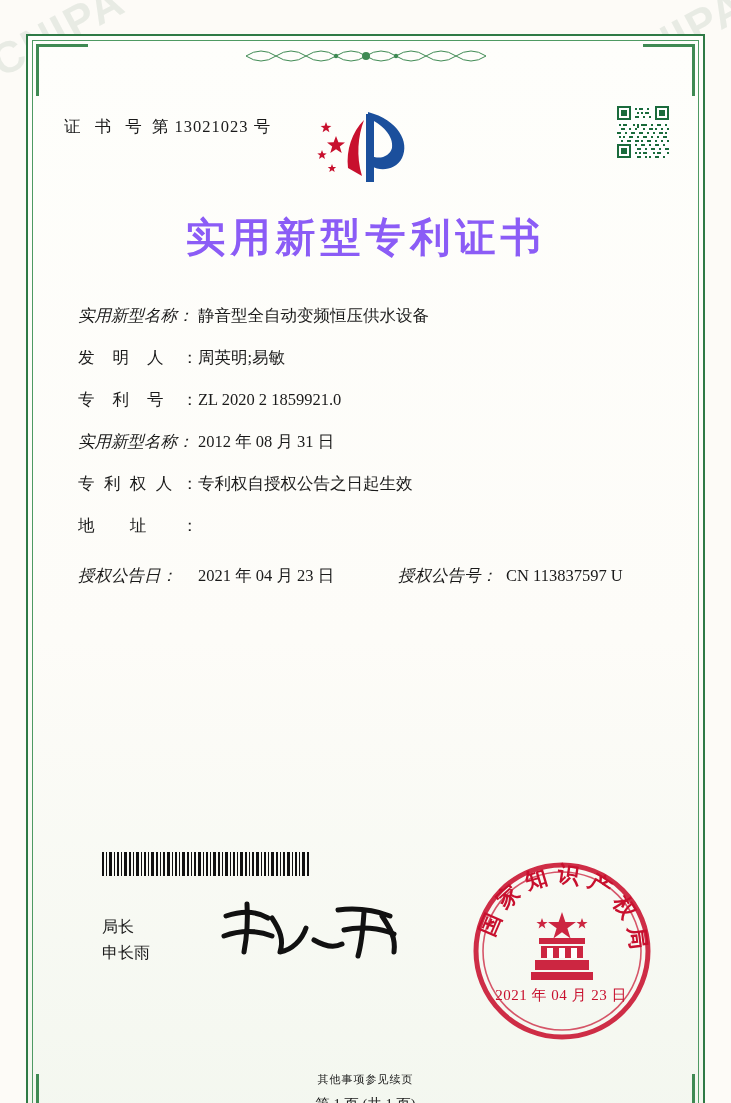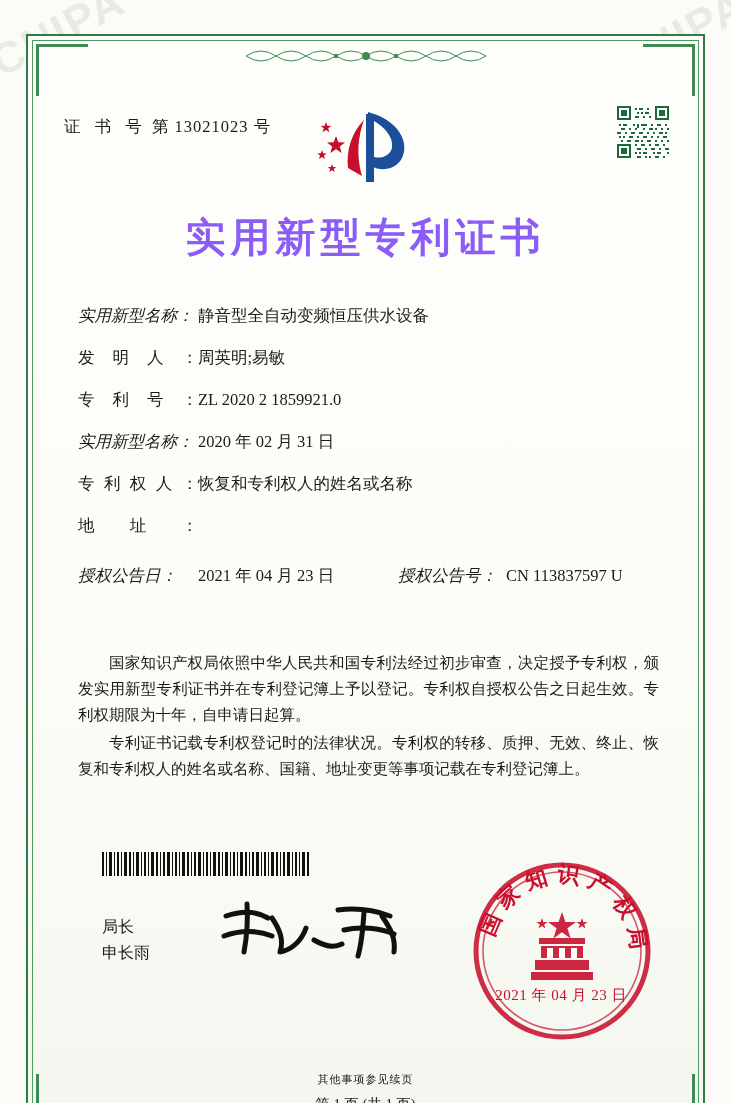--- a/index.html
+++ b/index.html
@@ -358,32 +358,32 @@
           <span>专</span>
           <span>利</span>
           <span>号</span>
           <span>：</span>
         </div>
         <div class="f-value">ZL 2020 2 1859921.0</div>
       </div>
 
       <div class="field">
         <div class="f-label plain">实用新型名称：</div>
-        <div class="f-value">2020 年 02 月 31 日</div>
+        <div class="f-value">2012 年 08 月 31 日</div>
       </div>
 
       <div class="field">
         <div class="f-label">
           <span>专</span>
           <span>利</span>
           <span>权</span>
           <span>人</span>
           <span>：</span>
         </div>
-        <div class="f-value">恢复和专利权人的姓名或名称</div>
+        <div class="f-value">专利权自授权公告之日起生效</div>
       </div>
 
       <div class="field">
         <div class="f-label">
           <span>地</span>
           <span>址</span>
           <span>：</span>
         </div>
       </div>
 
@@ -393,24 +393,20 @@
           <div class="f-value">2021 年 04 月 23 日</div>
         </div>
         <div class="right">
           <div class="f-label plain">授权公告号：</div>
           <div class="f-value">CN 113837597 U</div>
         </div>
       </div>
 
     </div>
 
-    <div class="paras">
-      <p>国家知识产权局依照中华人民共和国专利法经过初步审查，决定授予专利权，颁发实用新型专利证书并在专利登记簿上予以登记。专利权自授权公告之日起生效。专利权期限为十年，自申请日起算。</p>
-      <p>专利证书记载专利权登记时的法律状况。专利权的转移、质押、无效、终止、恢复和专利权人的姓名或名称、国籍、地址变更等事项记载在专利登记簿上。</p>
-    </div>
 
     <div class="barcode">
       <svg width="210" height="24" viewBox="0 0 210 24" shape-rendering="crispEdges">
         <g fill="#111">
           <rect x="0" y="0" width="2" height="24"></rect>
             <rect x="4" y="0" width="1" height="24"></rect>
           <rect x="7" y="0" width="3" height="24"></rect>
             <rect x="12" y="0" width="1" height="24"></rect>
           <rect x="15" y="0" width="2" height="24"></rect>
             <rect x="19" y="0" width="1" height="24"></rect>

